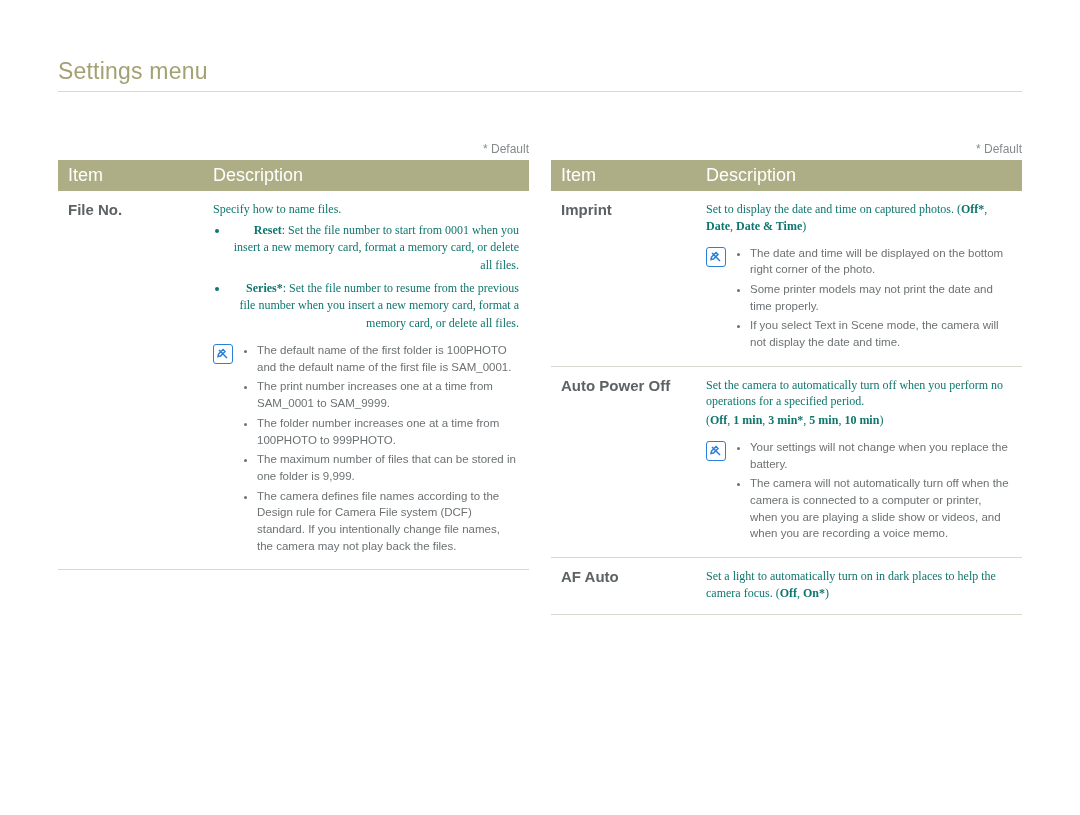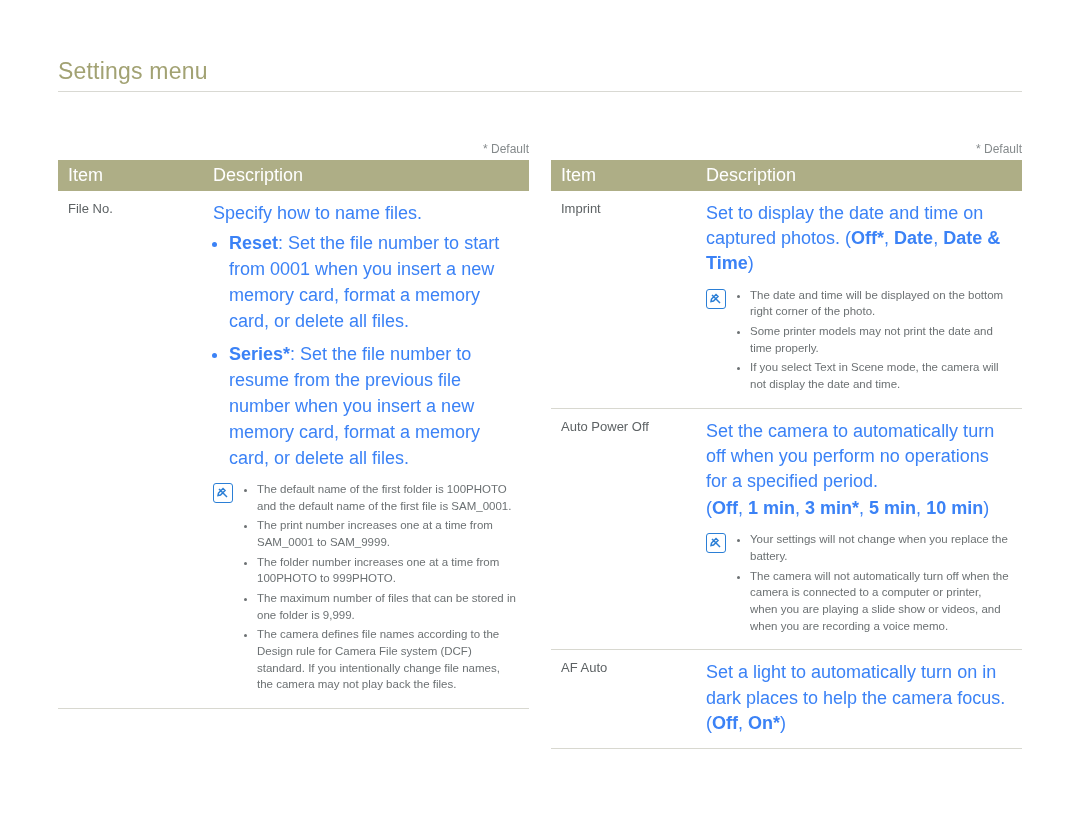--- a/index.html
+++ b/index.html
@@ -62,29 +62,29 @@
     font-size:18px;
   }
   table.settings thead th:first-child{width:125px;}
   table.settings td{
     vertical-align:top;
     padding:10px 10px 12px 10px;
     border-bottom:1px solid var(--thin-border);
     color:#5d6264;
   }
   td.item{
-    font-weight:400;
+    font-weight:700;
     color:#555;
-    font-size:13px;
+    font-size:15px;
     white-space:nowrap;
     vertical-align:middle;
   }
-  .desc{font-weight:300;line-height:1.4;font-size:18px;color:#3b82f6;}
+  .desc{font-weight:300;line-height:1.4;font-size:12px;color:#0f766e;font-family:Liberation Serif, serif;}
   .desc strong{font-weight:600;}
-  ul.opts{margin:4px 0 0 0;padding-left:16px;}
+  ul.opts{margin:4px 0 0 0;padding-left:16px;text-align:right;}
   ul.opts li{margin-bottom:6px;line-height:1.45;font-weight:300;}
   .note{
     display:flex;
     gap:10px;
     margin-top:10px;
     align-items:flex-start;
   }
   .note-icon{
     flex:0 0 18px;
     width:18px;height:18px;

